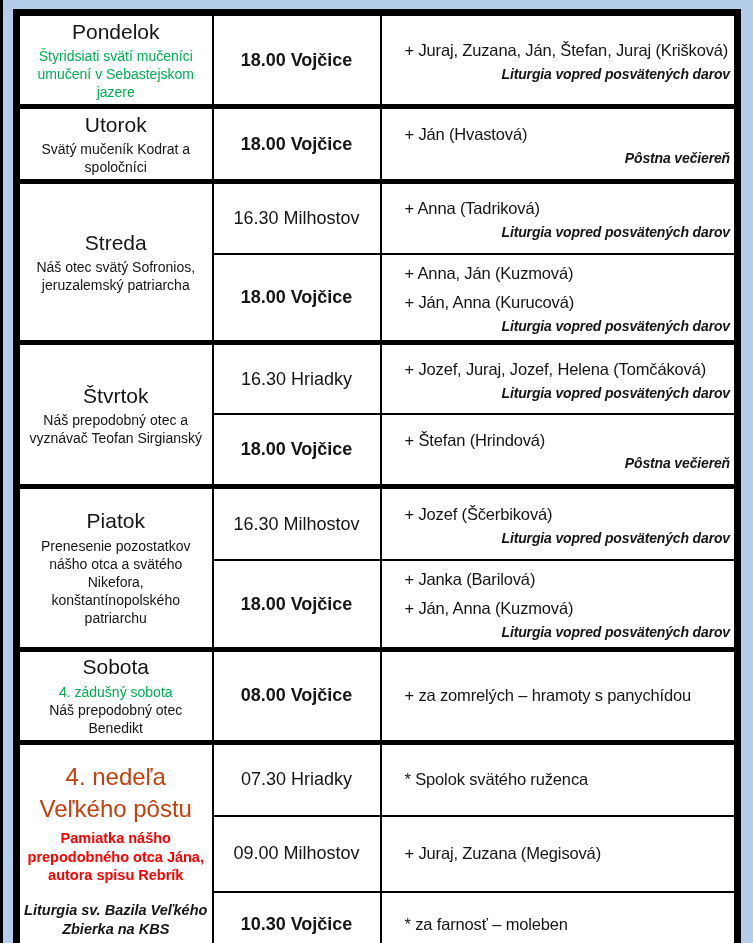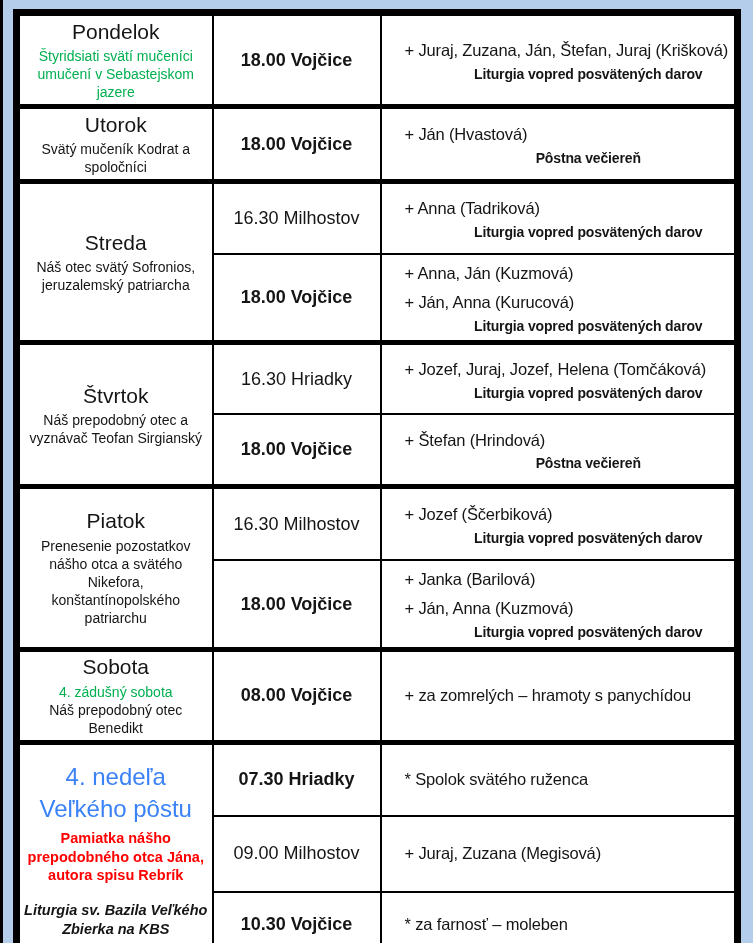--- a/index.html
+++ b/index.html
@@ -38,21 +38,21 @@
     padding:2px 3px;
   }
   .day-title{
     font-size:21px;
     font-weight:normal;
     line-height:1.25;
     margin-bottom:2px;
   }
   .sunday .day-title{
     font-size:24px;
-    color:#3b82f6;
+    color:#c2410c;
     line-height:1.3;
     margin-bottom:5px;
   }
   .txt-green{color:#00b050;}
   .txt-red-b{color:#ff0000;font-weight:bold;font-size:14.5px;line-height:1.3;}
   .lit-note{
     font-weight:bold;font-style:italic;
     font-size:14.5px;line-height:1.3;
     margin-top:16px;
   }
@@ -68,36 +68,37 @@
   
   td.int{
     font-size:16.5px;
     letter-spacing:-0.15px;
     padding:4px 4px 4px 23px;
   }
   .int .line{line-height:1.75;}
   .int .note{
     font-size:14px;
     font-weight:bold;
-    text-align:center;
+    font-style:italic;
+    text-align:right;
     padding-left:42px;
     line-height:1.4;
   }
 
   
   .h-p {height:88px;}
   .h-u {height:70px;}
   .h-s1{height:69px;}
   .h-s2{height:71px;}
   .h-t1{height:68px;}
   .h-t2{height:69px;}
   .h-f1{height:70px;}
   .h-f2{height:72px;}
   .h-sa{height:88px;}
-  .h-n1{height:70px;font-weight:bold;}
+  .h-n1{height:70px;}
   .h-n2{height:74px;border-radius:24px;}
   .h-n3{height:63px;}
 
   col.c1{width:196px;}
   col.c2{width:168px;}
 </style>
 </head>
 <body>
 
 <div class="edge-strip"></div>

